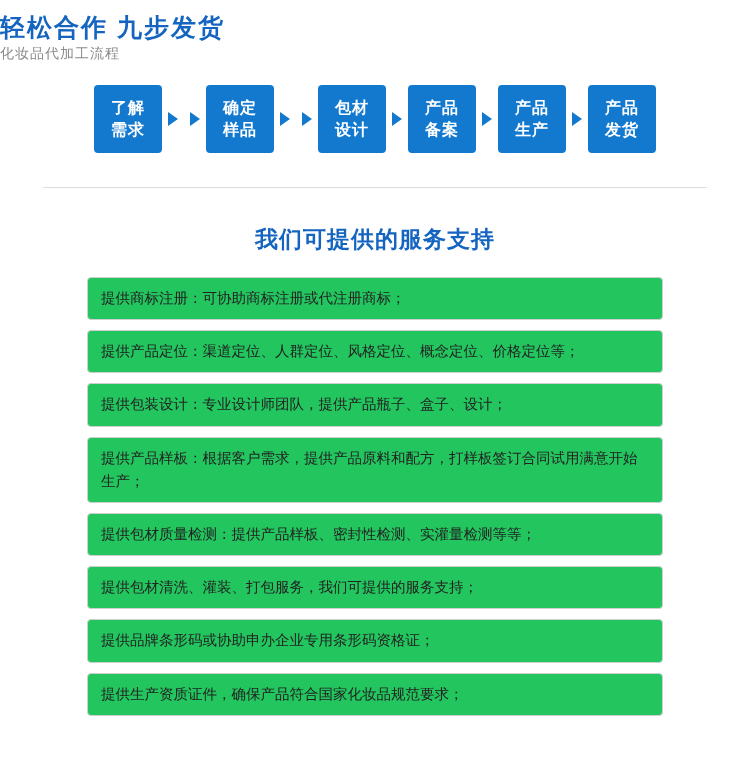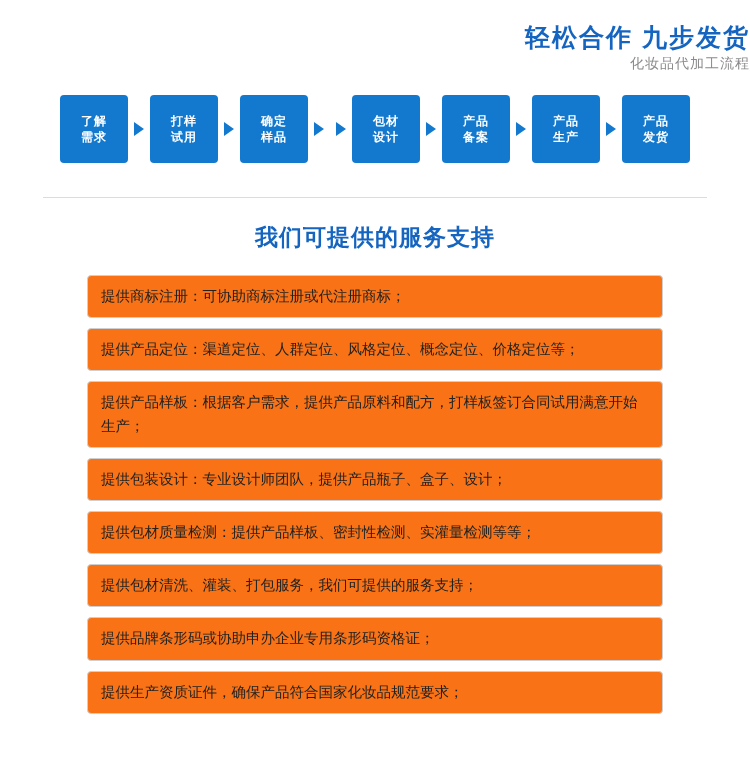--- a/index.html
+++ b/index.html
@@ -16,22 +16,22 @@
     overflow: hidden;
   }
   .page {
     width: 750px;
     height: 767px;
     position: relative;
   }
 
   
   .header {
-    text-align: right;
-    padding-top: 22px;
+    text-align: left;
+    padding-top: 12px;
   }
   .header-title {
     font-size: 25px;
     font-weight: bold;
     color: #1565C0;
     letter-spacing: 2px;
     line-height: 1.2;
   }
   .header-subtitle {
     margin-top: 3px;
@@ -51,21 +51,21 @@
   .step {
     width: 68px;
     height: 68px;
     background: #1379CE;
     color: #ffffff;
     border-radius: 4px;
     display: flex;
     flex-direction: column;
     align-items: center;
     justify-content: center;
-    font-size: 12px;
+    font-size: 16px;
     font-weight: bold;
     line-height: 1.35;
     letter-spacing: 1px;
     flex: 0 0 auto;
   }
   .step span {
     display: block;
   }
   .arrow {
     flex: 0 0 auto;
@@ -81,65 +81,61 @@
   .divider {
     margin: 34px auto 0;
     width: 664px;
     height: 1px;
     background: #dcdcdc;
   }
 
   
   .services-title {
     text-align: center;
-    margin-top: 24px;
+    margin-top: 36px;
     font-size: 23px;
     font-weight: bold;
     color: #1565C0;
     letter-spacing: 1px;
   }
   .services-list {
     margin: 22px auto 0;
     width: 576px;
     display: flex;
     flex-direction: column;
     gap: 10px;
   }
   .service-item {
     border: 1px solid #cfcfcf;
     border-radius: 4px;
     padding: 9px 13px;
     font-size: 14.5px;
     line-height: 1.6;
     color: #222;
-    background: #f97316;
+    background: #22c55e;
   }
 </style>
 </head>
 <body>
 
 <div class="page">
 
   <div class="header">
     <div class="header-title">轻松合作  九步发货</div>
     <div class="header-subtitle">化妆品代加工流程</div>
   </div>
 
   <div class="steps">
 
     <div class="step">
       <span>了解</span>
       <span>需求</span>
     </div>
     <div class="arrow"></div>
 
-    <div class="step">
-      <span>打样</span>
-      <span>试用</span>
-    </div>
     <div class="arrow"></div>
 
     <div class="step">
       <span>确定</span>
       <span>样品</span>
     </div>
     <div class="arrow"></div>
 
     <div class="arrow"></div>
 
@@ -168,22 +164,22 @@
 
   </div>
 
   <div class="divider"></div>
 
   <div class="services-title">我们可提供的服务支持</div>
 
   <div class="services-list">
     <div class="service-item">提供商标注册：可协助商标注册或代注册商标；</div>
     <div class="service-item">提供产品定位：渠道定位、人群定位、风格定位、概念定位、价格定位等；</div>
+    <div class="service-item">提供包装设计：专业设计师团队，提供产品瓶子、盒子、设计；</div>
     <div class="service-item">提供产品样板：根据客户需求，提供产品原料和配方，打样板签订合同试用满意开始生产；</div>
-    <div class="service-item">提供包装设计：专业设计师团队，提供产品瓶子、盒子、设计；</div>
     <div class="service-item">提供包材质量检测：提供产品样板、密封性检测、实灌量检测等等；</div>
     <div class="service-item">提供包材清洗、灌装、打包服务，我们可提供的服务支持；</div>
     <div class="service-item">提供品牌条形码或协助申办企业专用条形码资格证；</div>
     <div class="service-item">提供生产资质证件，确保产品符合国家化妆品规范要求；</div>
 
   </div>
 
 </div>
 
 </body></html>

